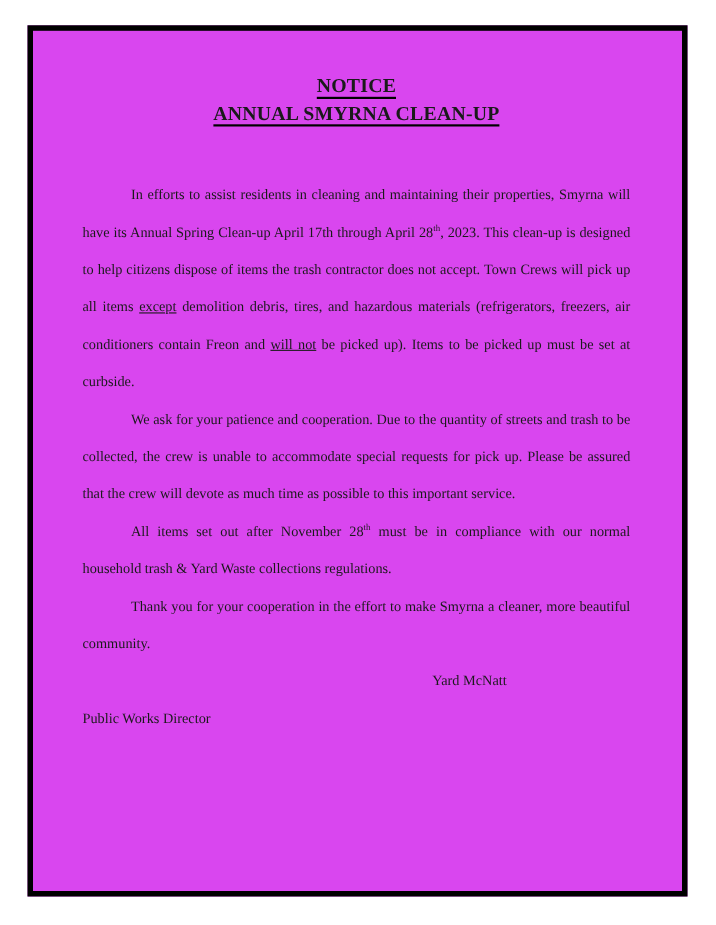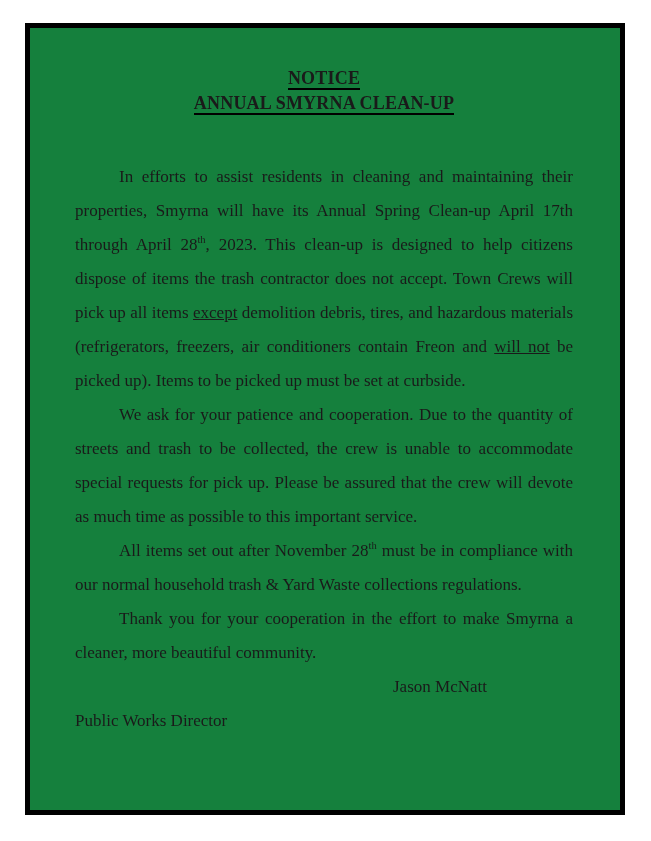--- a/index.html
+++ b/index.html
@@ -15,21 +15,21 @@
     color: #1a1a1a;
   }
   .frame {
     position: absolute;
     left: 25px;
     top: 23px;
     width: 600px;
     height: 792px;
     border: 5px solid #000000;
     box-sizing: border-box;
-    background: #15803d;
+    background: #d946ef;
   }
   .content {
     padding: 38px 47px 0 45px;
   }
   .title-block {
     text-align: center;
   }
   .title-line {
     font-size: 18px;
     line-height: 25px;
@@ -37,21 +37,21 @@
     letter-spacing: 0.2px;
   }
   .title-line > span {
     display: inline-block;
     line-height: 20px;
     border-bottom: 2px solid #000000;
     padding-bottom: 0px;
   }
   .body-block {
     margin-top: 44px;
-    font-size: 17px;
+    font-size: 13px;
     line-height: 34px;
     text-align: justify;
   }
   .body-block p {
     margin: 0;
     text-indent: 44px;
   }
   .u {
     text-decoration: underline;
   }
@@ -83,19 +83,19 @@
       <div class="title-line"><span>ANNUAL SMYRNA CLEAN-UP</span></div>
     </div>
 
     <div class="body-block">
       <p><span>In efforts to assist residents in cleaning and maintaining their properties, Smyrna will have its Annual Spring Clean-up April 17th through April 28</span><sup>th</sup><span>, 2023.  This clean-up is designed to help citizens dispose of items the trash contractor does not accept.  Town Crews will pick up all items </span><span class="u">except</span><span> demolition debris, tires, and hazardous materials (refrigerators, freezers, air conditioners contain Freon and </span><span class="u">will not</span><span> be picked up).  Items to be picked up must be set at curbside.</span></p>
       <p><span>We ask for your patience and cooperation.  Due to the quantity of streets and trash to be collected, the crew is unable to accommodate special requests for pick up.  Please be assured that the crew will devote as much time as possible to this important service.</span></p>
       <p><span>All items set out after November 28</span><sup>th</sup><span> must be in compliance with our normal household trash &amp; Yard Waste collections regulations.</span></p>
       <p><span>Thank you for your cooperation in the effort to make Smyrna a cleaner, more beautiful community.</span></p>
 
       <div class="signature-block">
-        <div class="sig-name">Jason McNatt</div>
+        <div class="sig-name">Yard McNatt</div>
         <div class="sig-title">Public Works Director</div>
       </div>
     </div>
 
   </div>
 </div>
 
 </body></html>

